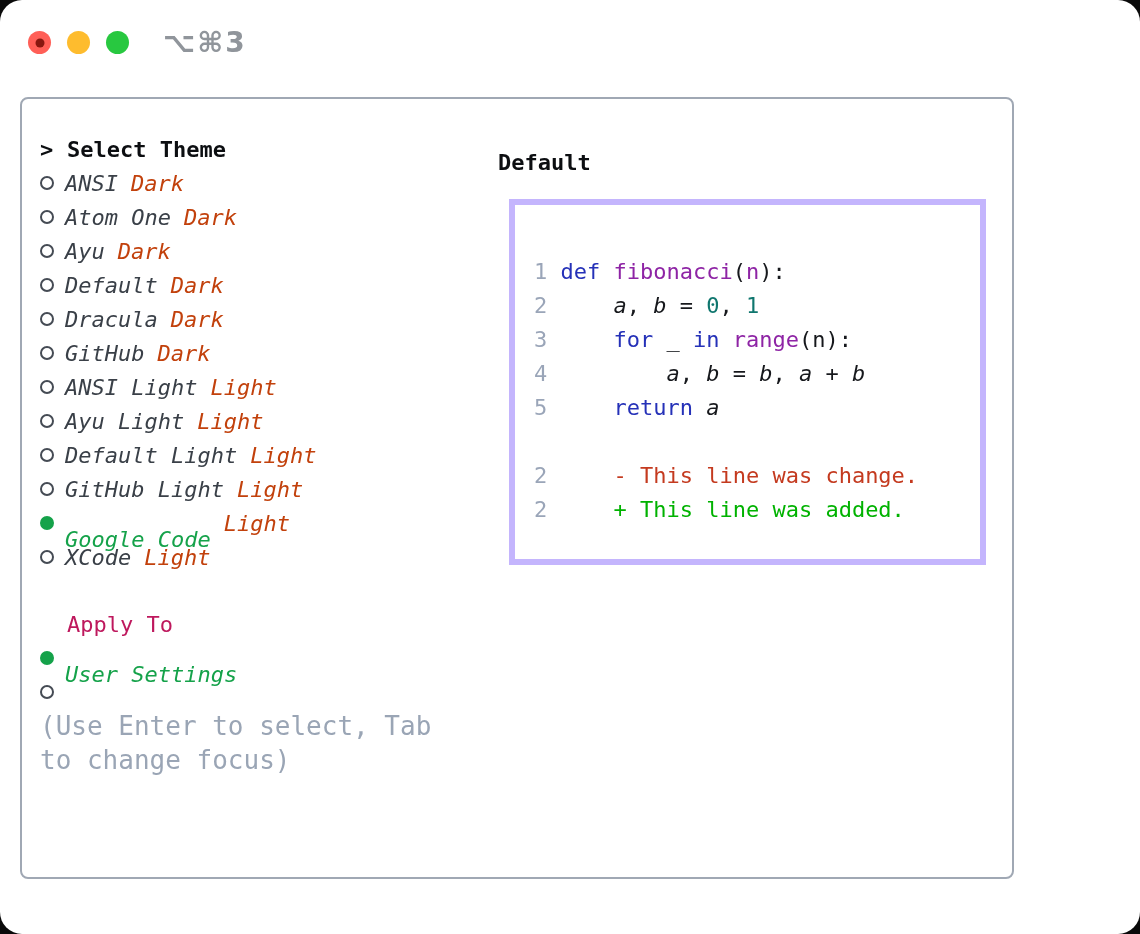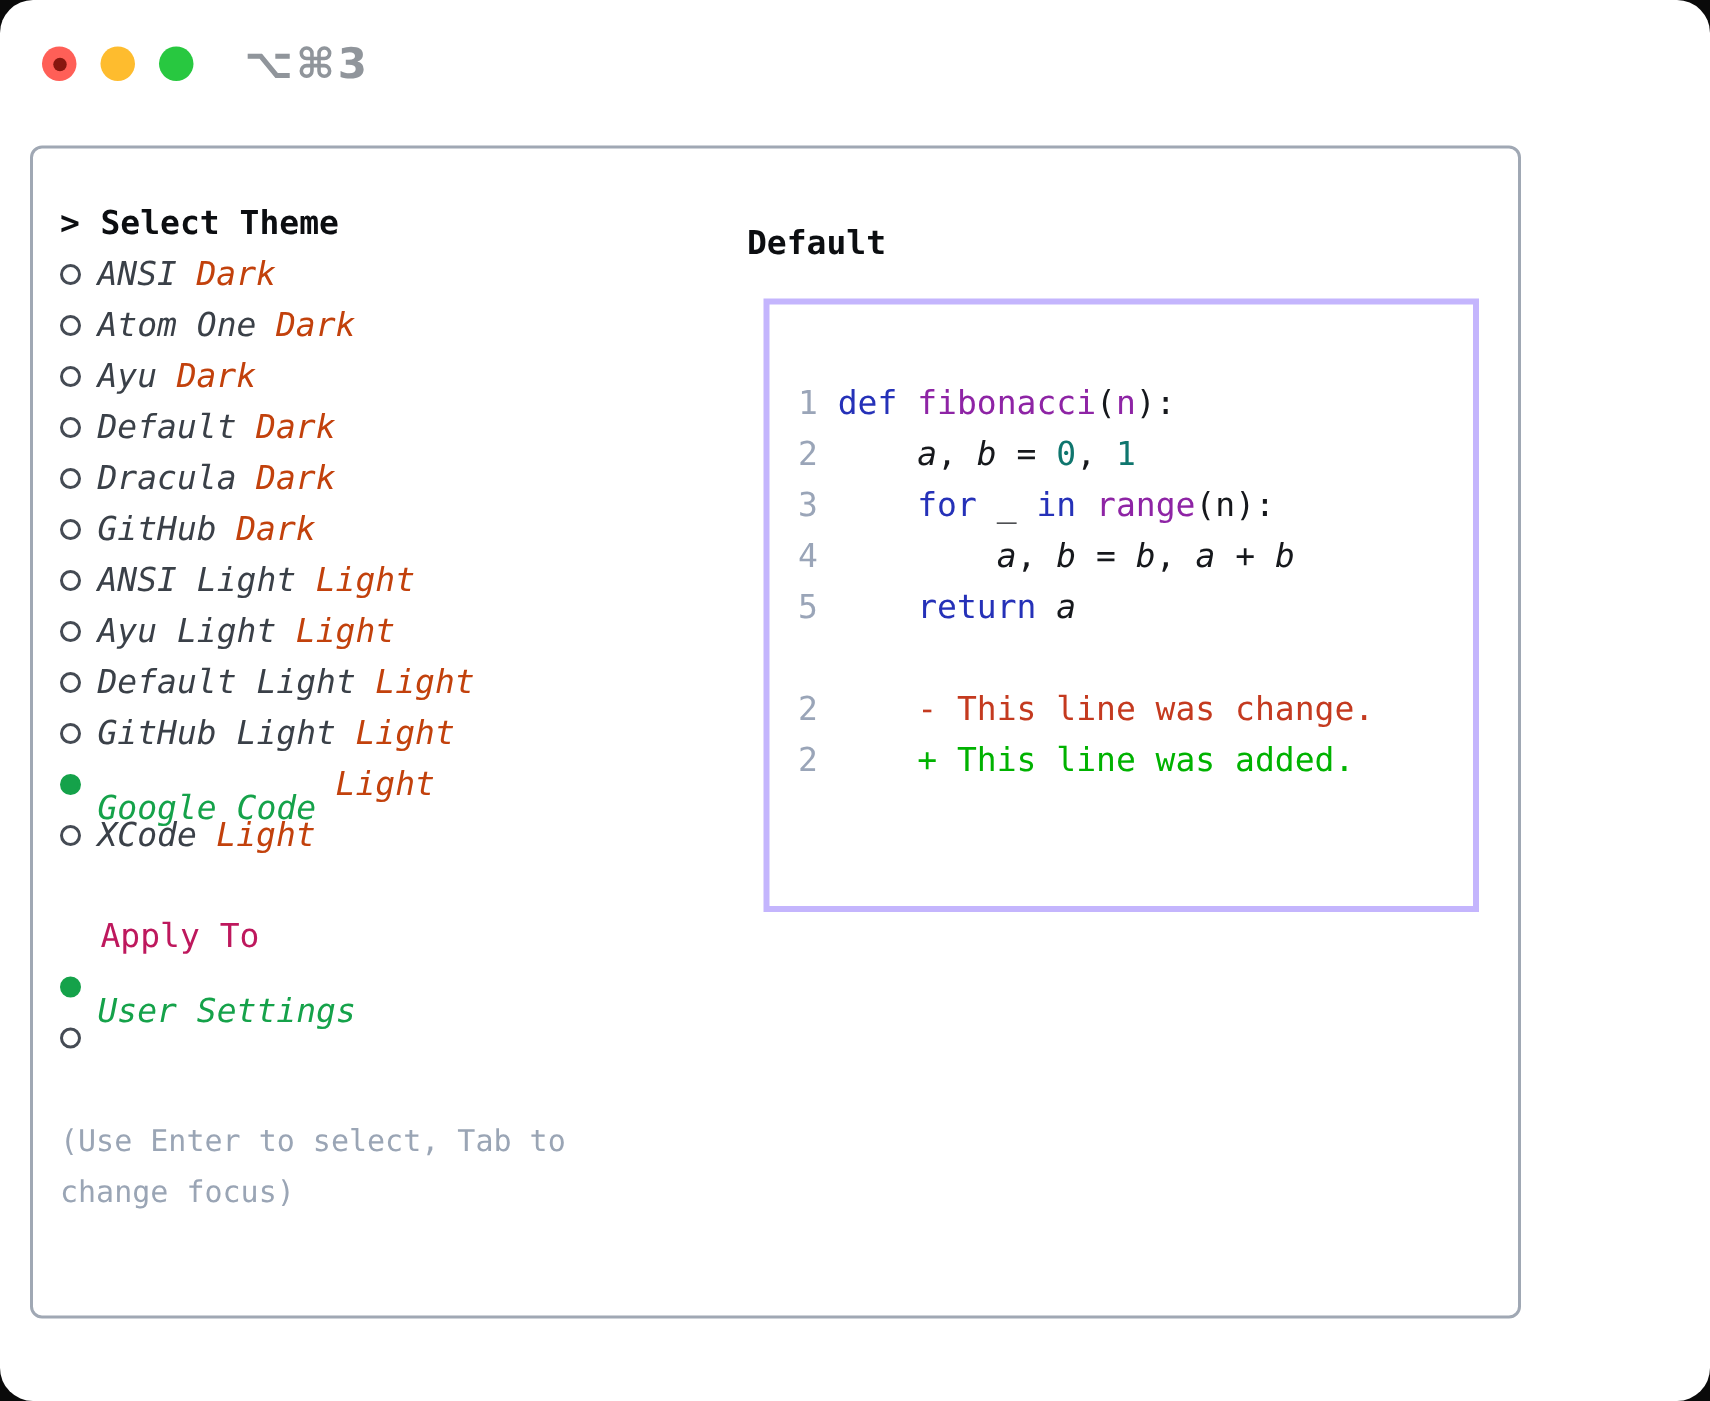--- a/index.html
+++ b/index.html
@@ -54,33 +54,33 @@
   }
   .list-row .item-name   { color: #3a4048; font-style: italic; }
   .list-row .item-variant{ color: #c2410c; font-style: italic; margin-left: 13px; }
   .list-row.selected .marker { background: #15a24a; border-color: #15a24a; }
   .list-row.selected .item-name { color: #15a24a; margin-top: 33px; }
 
   .apply-gap { height: 33px; }
   .apply-header { margin-left: 27px; color: #be185d; }
 
   .hint {
-    margin-top: 34px; width: 420px;
-    color: #9aa5b5; line-height: 34px; font-size: 20px;
+    width: 420px;
+    color: #9aa5b5; line-height: 34px; font-size: 26px;
   }
 
   
   .preview-label {
     position: absolute; left: 498px; top: 150px;
     font-size: 22px; font-weight: bold; color: #0c0e11;
   }
   .preview-box {
     position: absolute; left: 509px; top: 199px;
-    width: 477px; height: 409px;
-    border: 4px solid #c4b5fd; background: #ffffff;
+    width: 477px; height: 366px;
+    border: 6px solid #c4b5fd; background: #ffffff;
     padding: 50px 0 0 19px;
     overflow: hidden;
   }
   .code-line { height: 34px; line-height: 34px; white-space: pre; font-size: 22px; }
   .lineno { display: inline-block; width: 2ch; color: #9aa5b8; }
   .tok-pl  { color: #16181c; }
   .tok-kw  { color: #2531b8; }
   .tok-fn  { color: #8e24a5; }
   .tok-num { color: #0f766e; }
   .tok-var { color: #16181c; font-style: italic; }

